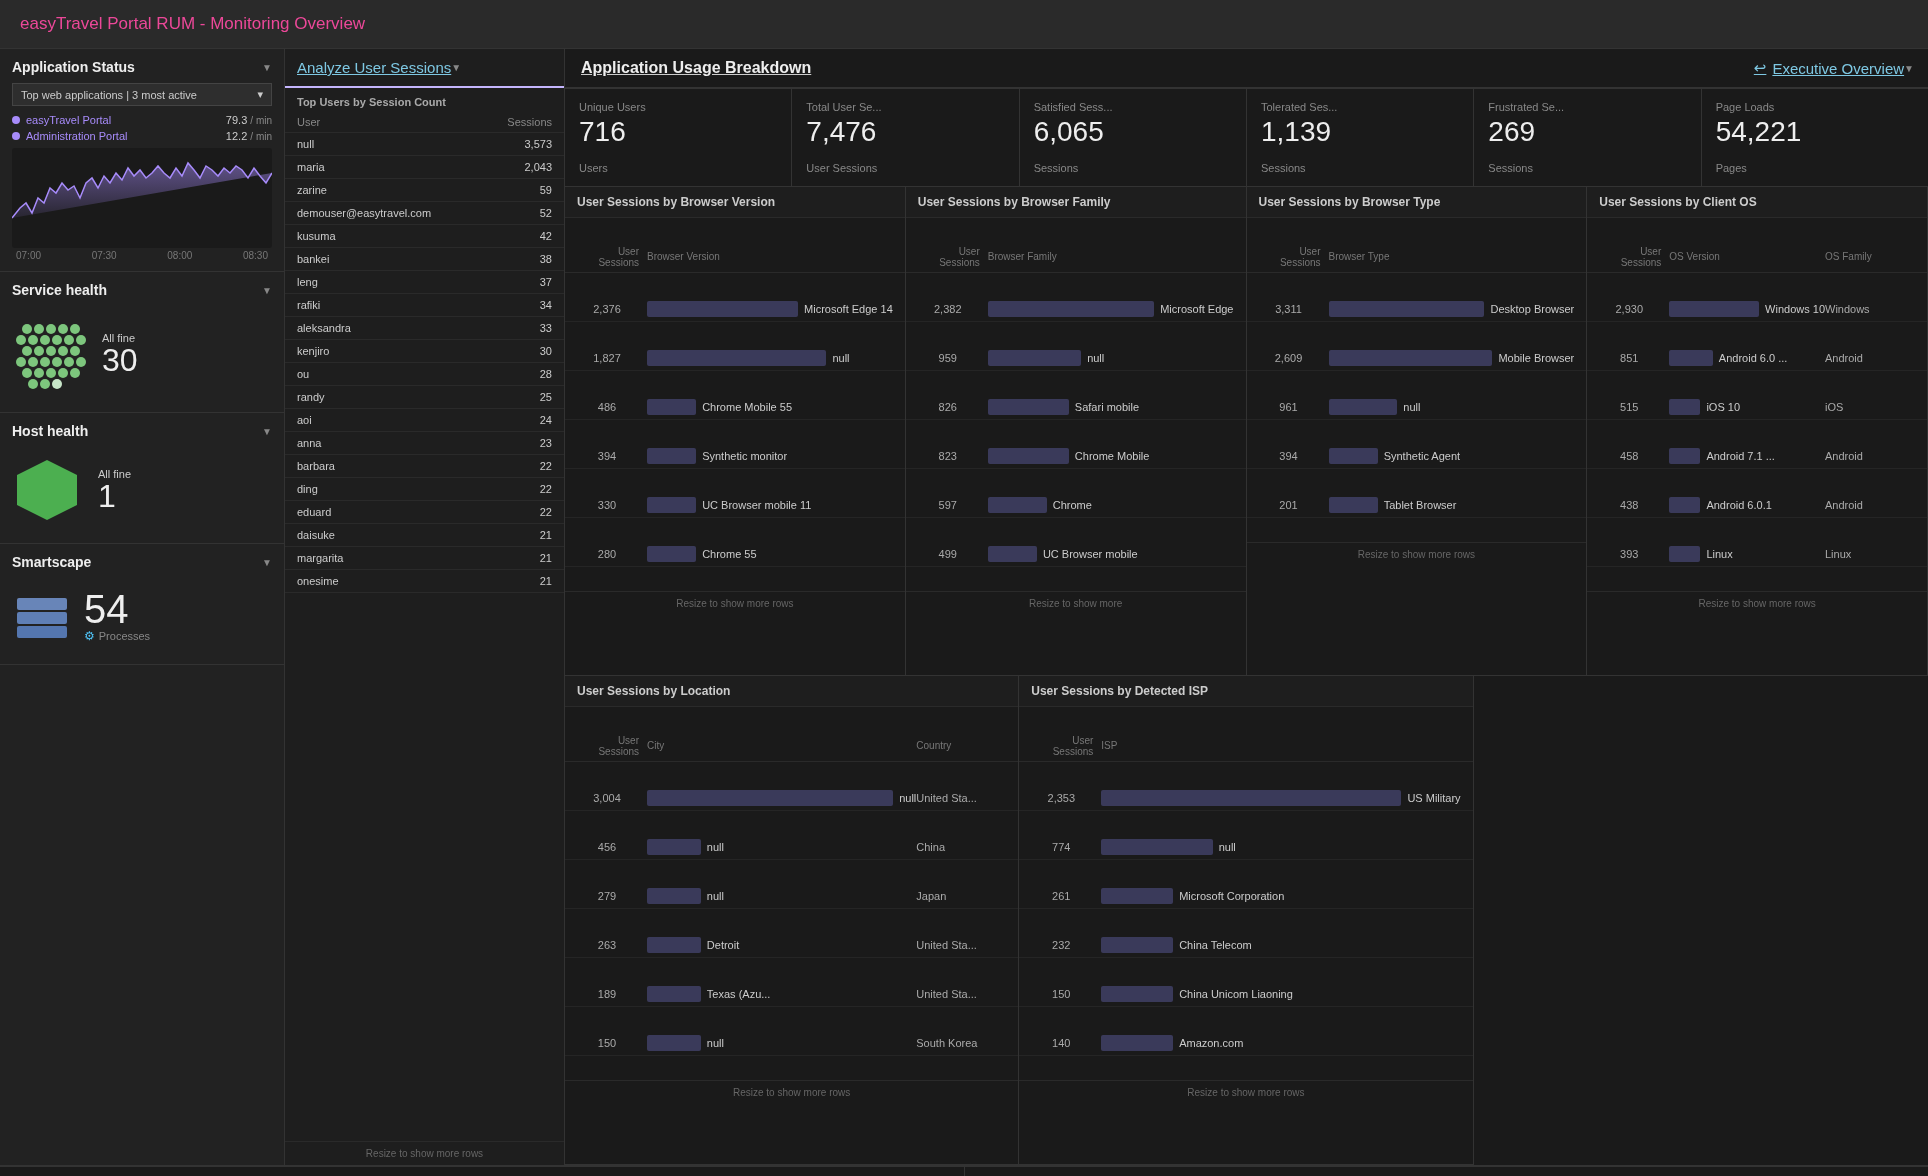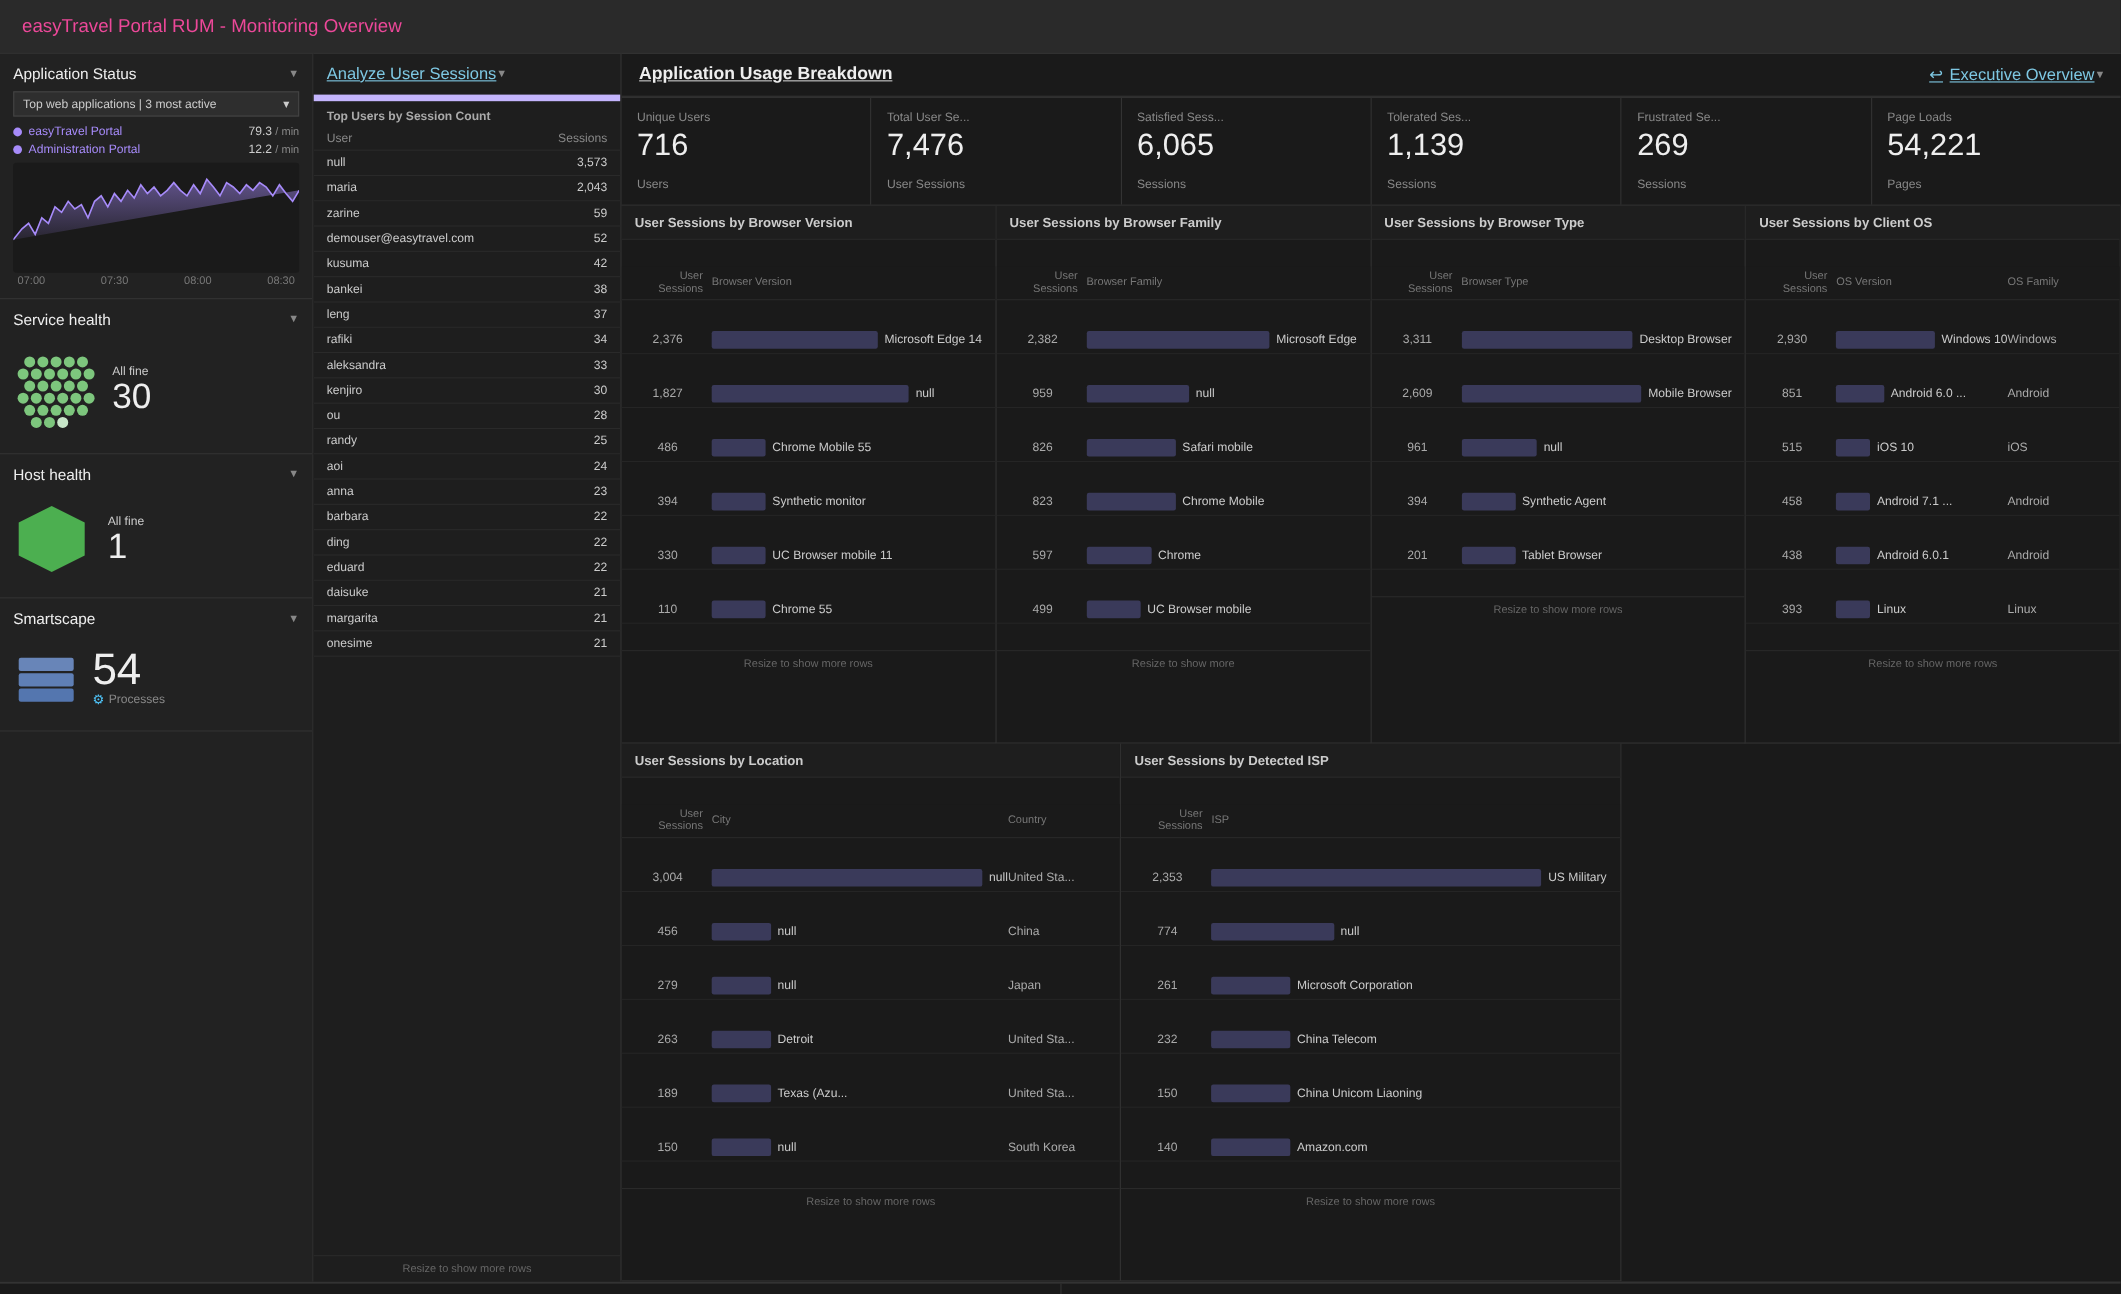--- a/index.html
+++ b/index.html
@@ -36,21 +36,21 @@
       padding: 0;
       overflow: hidden;
     }
     .panel-section {
       border-bottom: 1px solid #333;
       padding: 10px 12px;
     }
     .panel-section-title {
       color: #eee;
       font-size: 14px;
-      font-weight: 400;
+      font-weight: 700;
       margin-bottom: 8px;
       display: flex;
       align-items: center;
       justify-content: space-between;
     }
     .chevron-icon { color: #888; font-size: 10px; cursor: pointer; }
     .dropdown-select {
       background: #2e2e2e;
       border: 1px solid #444;
       color: #ccc;
@@ -131,21 +131,21 @@
       width: 280px;
       min-width: 280px;
       background: #1e1e1e;
       border-right: 1px solid #333;
       display: flex;
       flex-direction: column;
       overflow: hidden;
     }
     .middle-header {
       padding: 10px 12px;
-      border-bottom: 6px solid #c4b5fd;
+      border-bottom: 2px solid #c4b5fd;
       display: flex;
       align-items: center;
     }
     .middle-header-title {
       color: #7ec8e3;
       font-size: 15px;
       font-weight: 500;
       text-decoration: underline;
       cursor: pointer;
     }
@@ -638,21 +638,21 @@
       </div>
       <div class="data-row">
         <span class="data-row-sessions">330</span>
         <span class="data-row-bar-wrap">
           <span class="data-row-bar" style="width:20%;"></span>
           <span class="data-row-label">UC Browser mobile 11</span>
         </span>
 
       </div>
       <div class="data-row">
-        <span class="data-row-sessions">110</span>
+        <span class="data-row-sessions">280</span>
         <span class="data-row-bar-wrap">
           <span class="data-row-bar" style="width:20%;"></span>
           <span class="data-row-label">Chrome 55</span>
         </span>
 
       </div>
     <div class="resize-row">Resize to show more rows</div>
   </div>
         <div class="data-table-section" style="flex: 1 1 0%; min-width: 300px; max-width: 33.33%; border-right: 1px solid rgb(51, 51, 51); border-bottom: 1px solid rgb(51, 51, 51); display: flex; flex-direction: column; overflow: hidden;">
     <div class="data-table-title">User Sessions by Browser Family</div>

